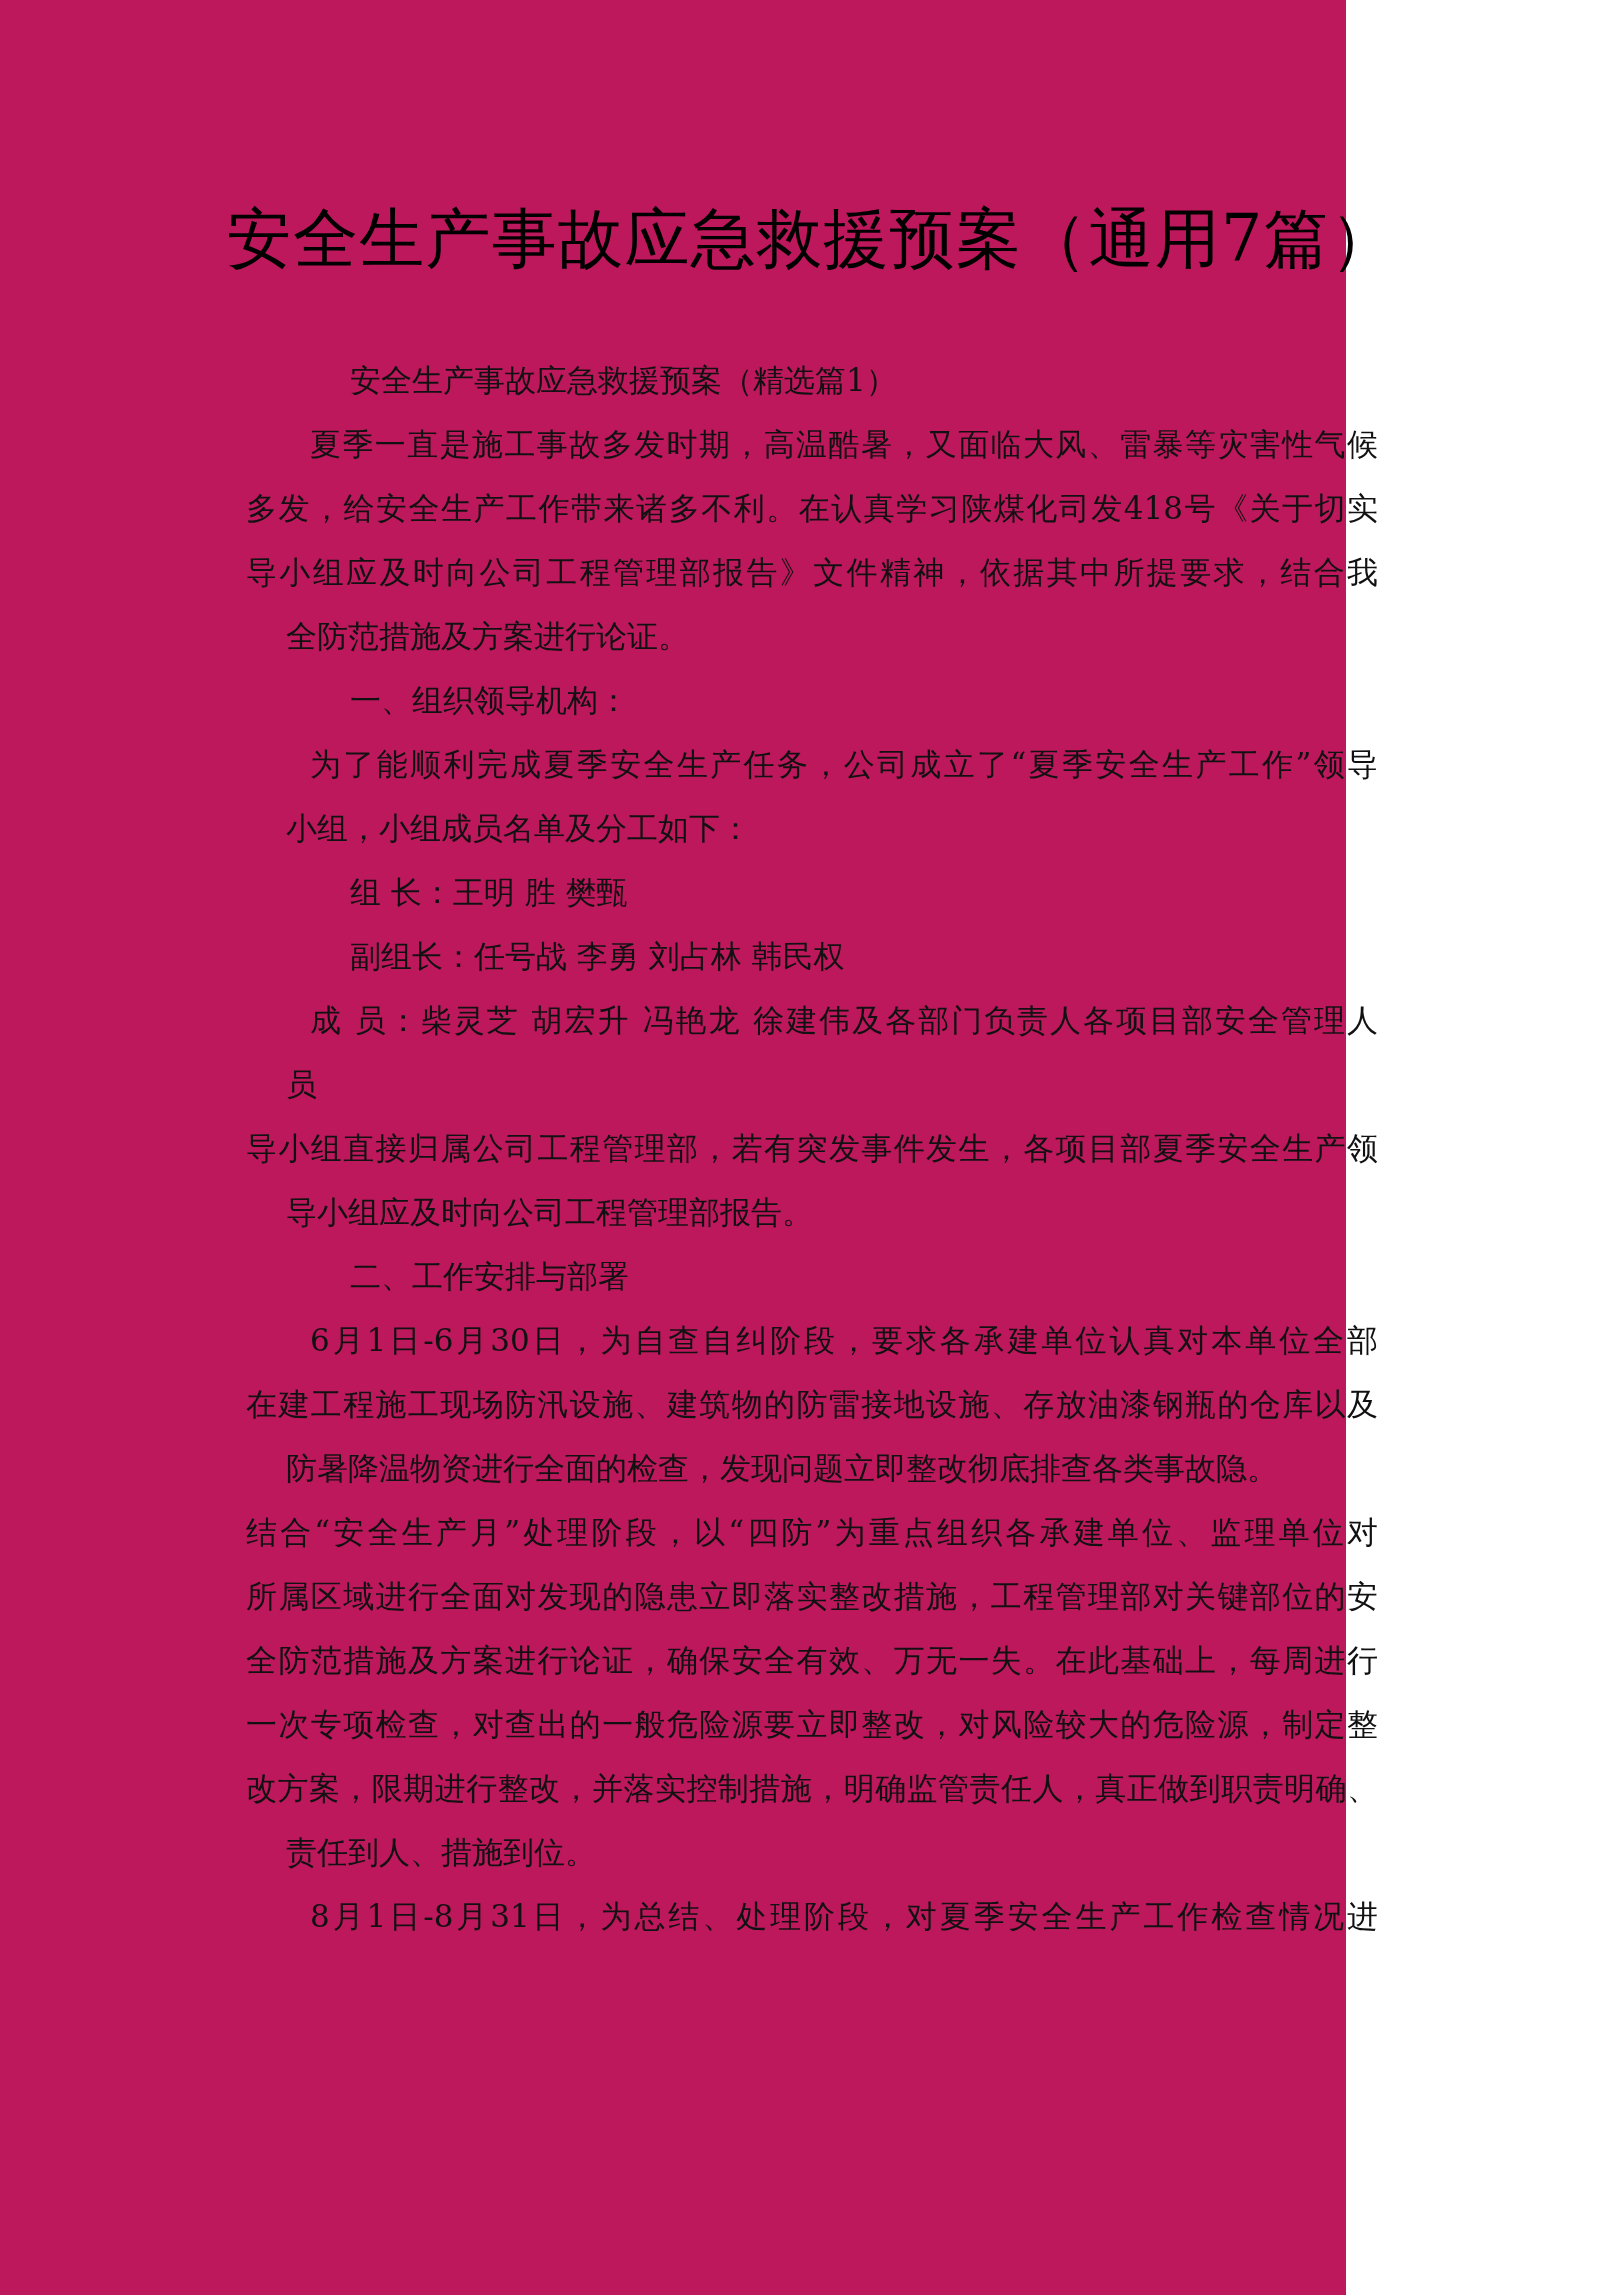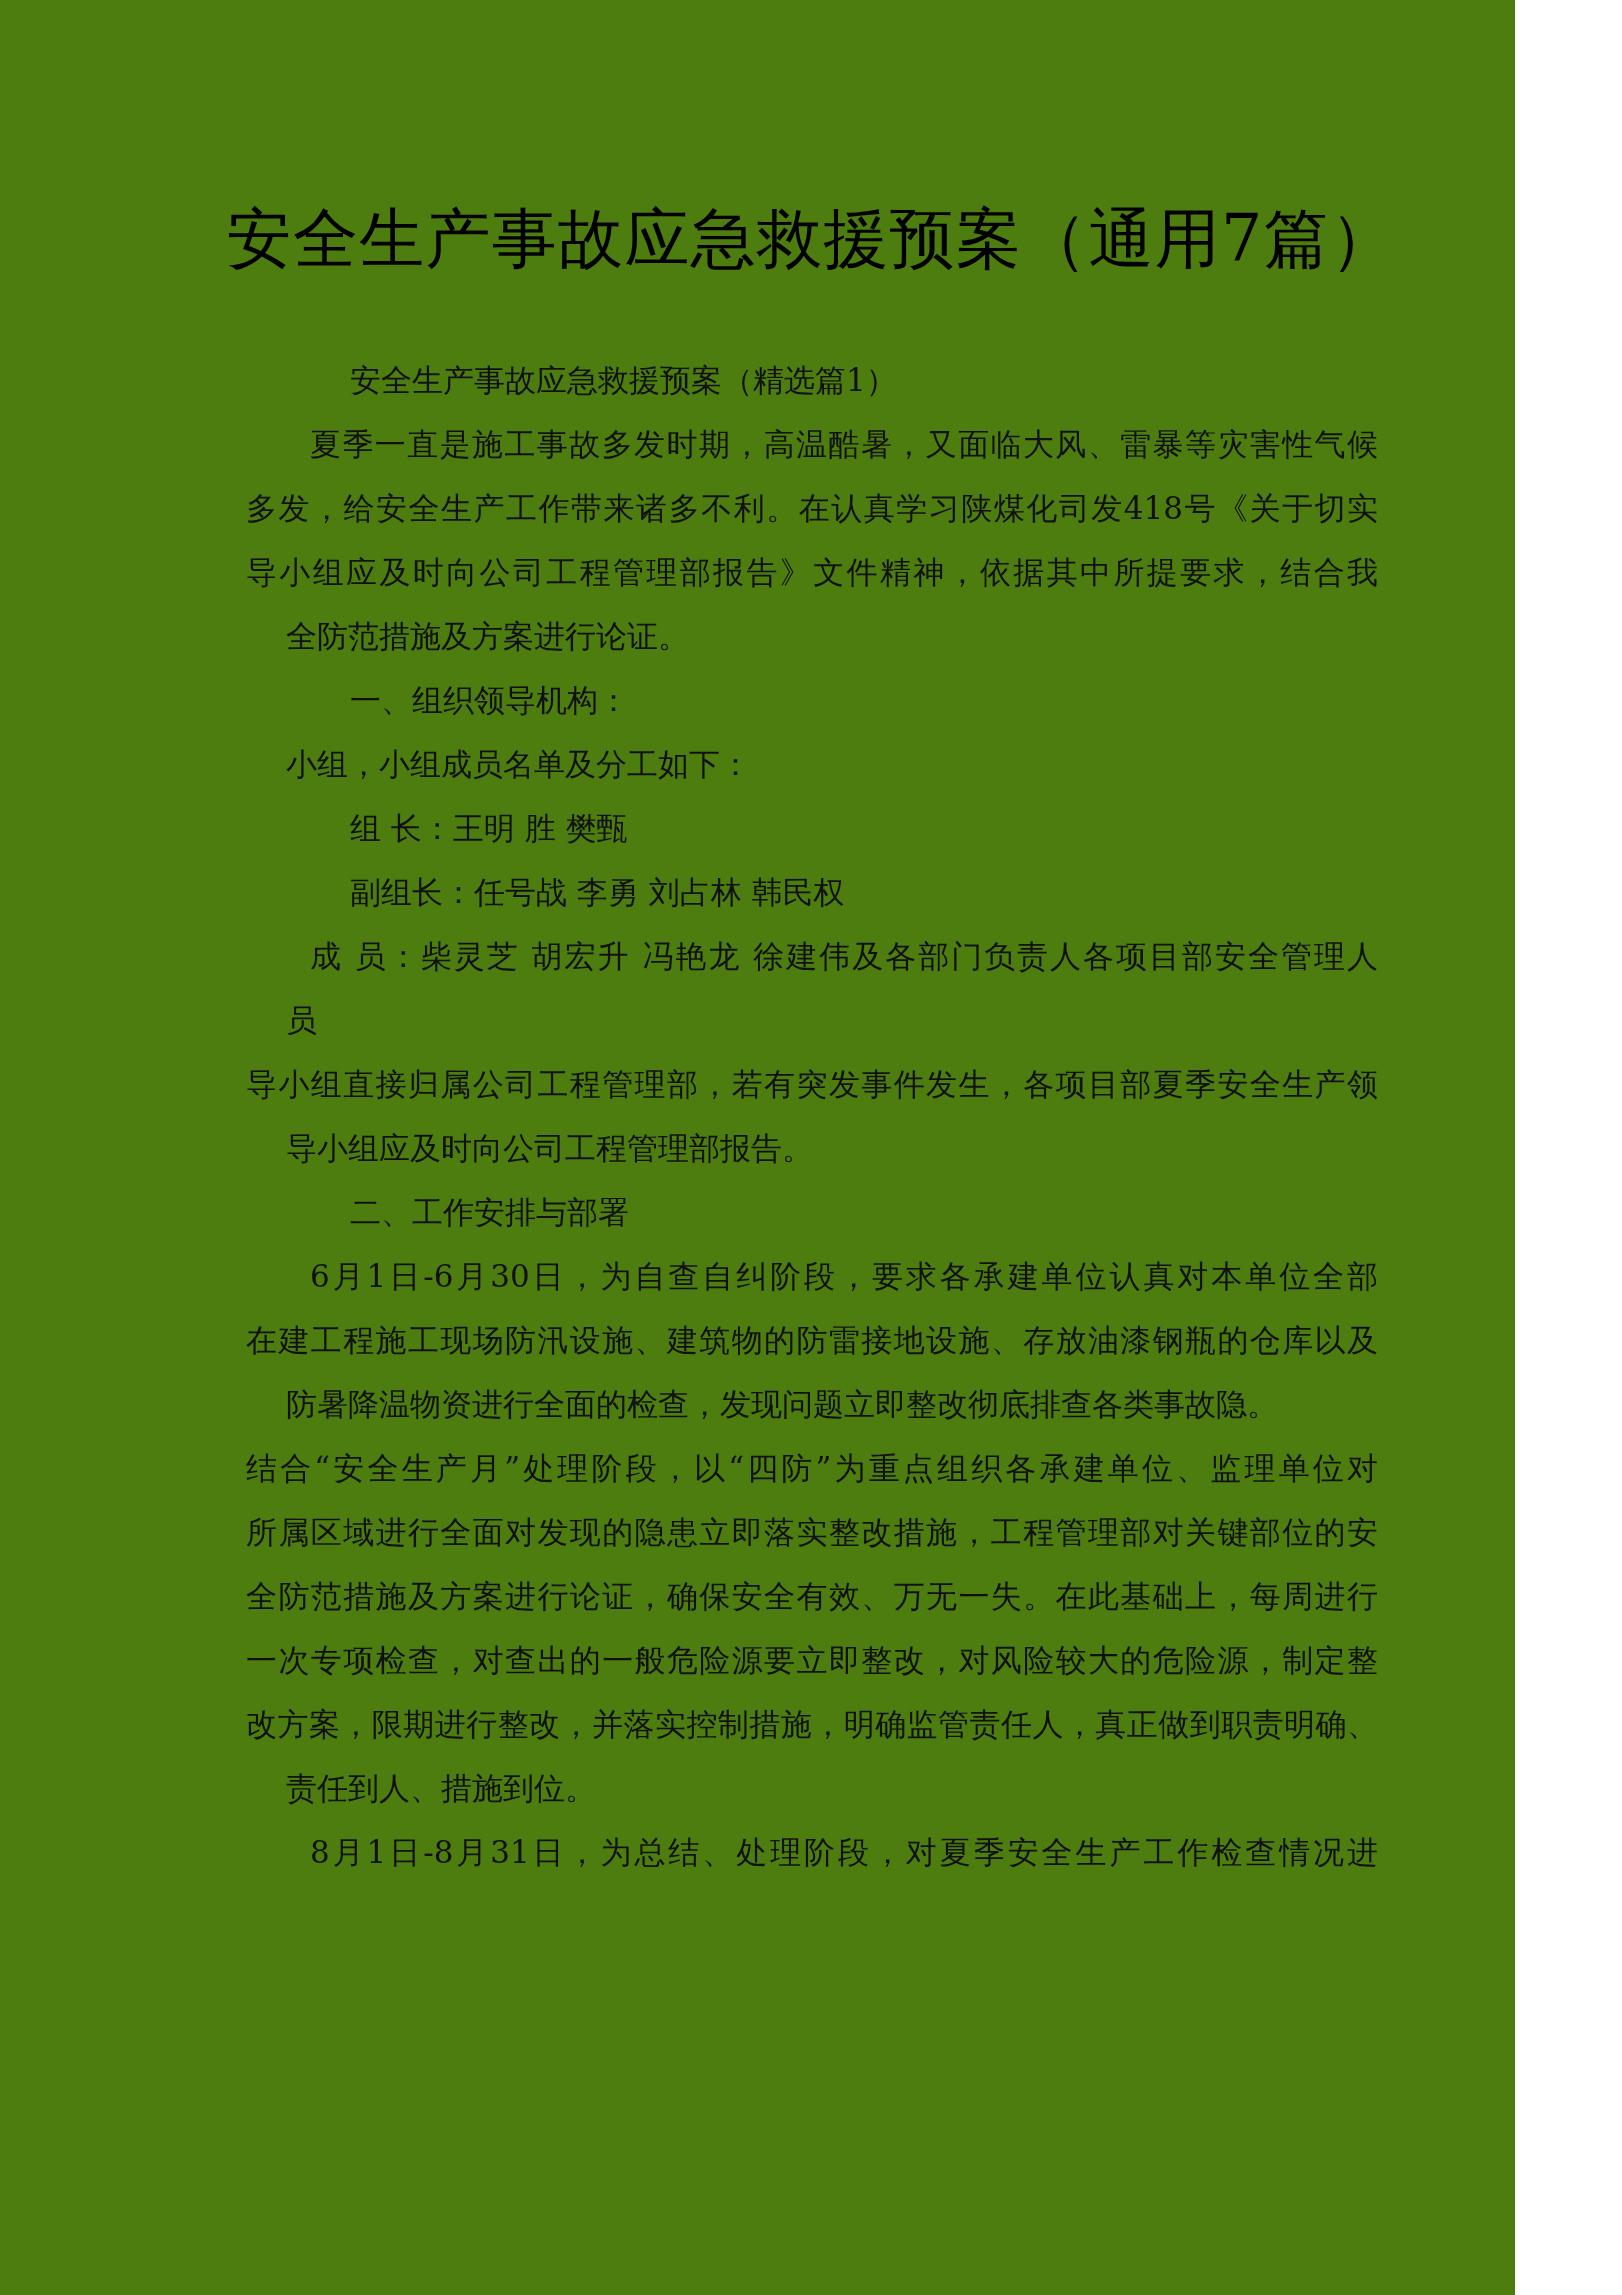--- a/index.html
+++ b/index.html
@@ -12,23 +12,23 @@
     height: 2295px;
     position: relative;
     overflow: hidden;
     font-family: "DejaVu Serif", "Liberation Serif", serif;
     color: #111111;
   }
   .page {
     position: absolute;
     left: 0;
     top: 0;
-    width: 1515px;
+    width: 1346px;
     height: 2295px;
-    background: #4d7c0f;
+    background: #be185d;
   }
   .title {
     position: absolute;
     left: 0;
     top: 196px;
     width: 1623px;
     text-align: center;
     font-size: 65px;
     line-height: 85px;
     letter-spacing: 1.3px;
@@ -65,20 +65,21 @@
 <div class="page">
   <div class="title">安全生产事故应急救援预案（通用7篇）</div>
 
   <div class="body">
     <span class="line indent last">安全生产事故应急救援预案（精选篇1）</span>
     <span class="line indent">夏季一直是施工事故多发时期，高温酷暑，又面临大风、雷暴等灾害性气候</span>
     <span class="line">多发，给安全生产工作带来诸多不利。在认真学习陕煤化司发418号《关于切实</span>
     <span class="line">导小组应及时向公司工程管理部报告》文件精神，依据其中所提要求，结合我</span>
     <span class="line last">全防范措施及方案进行论证。</span>
     <span class="line indent last">一、组织领导机构：</span>
+    <span class="line indent">为了能顺利完成夏季安全生产任务，公司成立了“夏季安全生产工作”领导</span>
     <span class="line last">小组，小组成员名单及分工如下：</span>
     <span class="line indent last">组 长：王明 胜 樊甄</span>
     <span class="line indent last">副组长：任号战 李勇 刘占林 韩民权</span>
     <span class="line indent">成 员：柴灵芝 胡宏升 冯艳龙 徐建伟及各部门负责人各项目部安全管理人</span>
     <span class="line last">员</span>
     <span class="line">导小组直接归属公司工程管理部，若有突发事件发生，各项目部夏季安全生产领</span>
     <span class="line last">导小组应及时向公司工程管理部报告。</span>
     <span class="line indent last">二、工作安排与部署</span>
     <span class="line indent">6月1日-6月30日，为自查自纠阶段，要求各承建单位认真对本单位全部</span>
     <span class="line">在建工程施工现场防汛设施、建筑物的防雷接地设施、存放油漆钢瓶的仓库以及</span>

